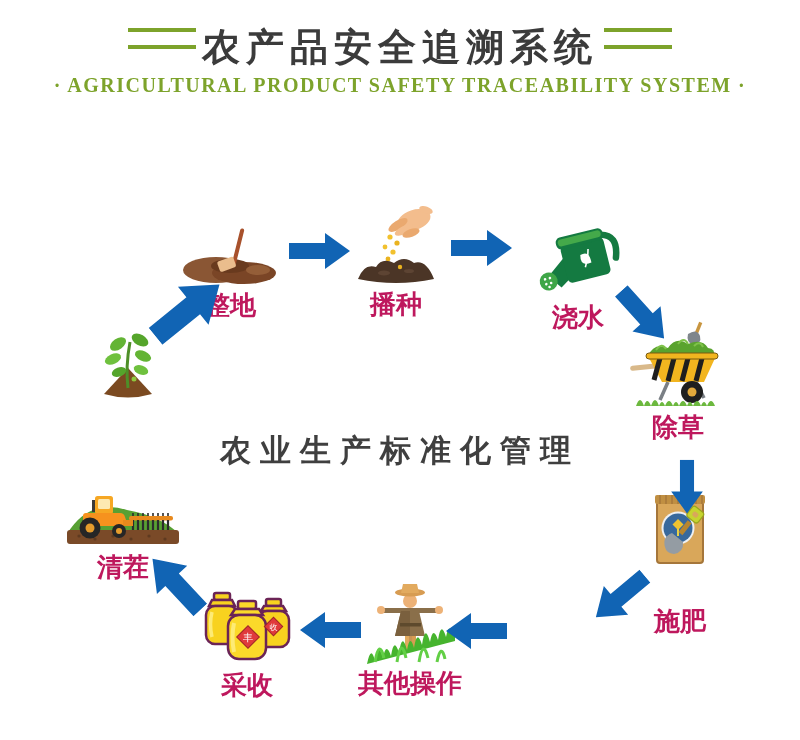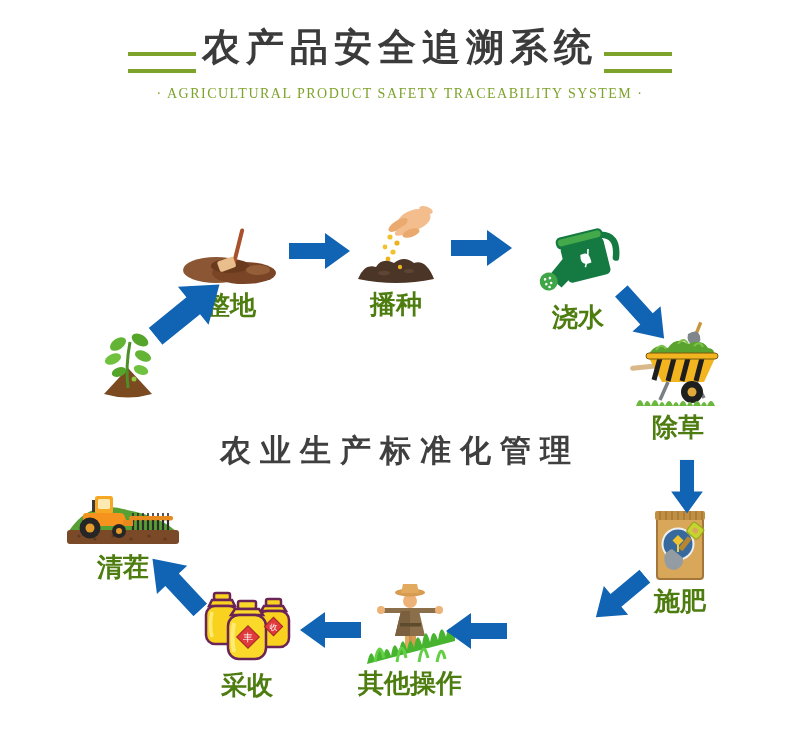--- a/index.html
+++ b/index.html
@@ -1,33 +1,33 @@
 <!DOCTYPE html>
 <html><head>
 <meta charset="utf-8">
 <style>
   html,body{margin:0;padding:0;background:#ffffff;}
   .page{position:relative;width:800px;height:740px;background:#fff;overflow:hidden;
         font-family:"Liberation Sans","DejaVu Sans",sans-serif;}
   
   .header{position:absolute;top:22px;left:0;width:800px;text-align:center;}
-  .title-row{display:flex;align-items:flex-end;justify-content:center;gap:6px;}
+  .title-row{display:flex;align-items:flex-start;justify-content:center;gap:6px;}
   .deco{width:68px;height:13px;border-top:4px solid #7da32b;border-bottom:4px solid #7da32b;margin-top:6px;}
   .main-title{font-family:"Liberation Serif","DejaVu Serif",serif;font-size:38px;font-weight:700;
               color:#3b3b3b;letter-spacing:6px;white-space:nowrap;}
-  .sub-title{margin-top:13px;font-family:"Liberation Serif","DejaVu Serif",serif;font-size:14px;
-             font-weight:400;color:#7da32b;letter-spacing:1.5px;white-space:nowrap;}
+  .sub-title{margin-top:1px;font-family:"Liberation Serif","DejaVu Serif",serif;font-size:20px;
+             font-weight:700;color:#7da32b;letter-spacing:1.5px;white-space:nowrap;}
   
   .intro{position:absolute;left:64px;top:126px;width:690px;font-size:21px;line-height:38px;
          color:#2b2b2b;font-weight:500;}
   .intro div{display:block;}
   
   .step{position:absolute;display:flex;flex-direction:column;align-items:center;}
   .step-label{margin-top:2px;font-family:"Liberation Serif","DejaVu Serif",serif;
-              font-size:26px;font-weight:700;color:#4d7c0f;white-space:nowrap;}
+              font-size:26px;font-weight:700;color:#be185d;white-space:nowrap;}
   .center-label{position:absolute;left:212px;top:430px;width:376px;text-align:center;
                 font-size:31px;font-weight:700;color:#3f3f3f;letter-spacing:9px;white-space:nowrap;}
   .arrow{position:absolute;width:62px;height:38px;}
   .arrow svg{display:block;}
 </style>
 </head>
 <body>
 
 <div class="page">
 
@@ -121,21 +121,21 @@
       <path d="M30 40 l-6 22 M44 40 l-6 23 M58 40 l-6 23 M72 40 l-6 23" stroke="#1e1e1e" stroke-width="5"></path>
       <rect x="16" y="35" width="72" height="6" rx="3" fill="#f2b51f" stroke="#7a5a10" stroke-width="1"></rect>
       <path d="M38 64 L30 82 M66 64 L74 80" stroke="#7a7f85" stroke-width="3.5"></path>
       <circle cx="62" cy="74" r="11" fill="#1f1f1f"></circle>
         <circle cx="62" cy="74" r="4.5" fill="#e2a93c"></circle>
       <path d="M6 88 q4 -12 8 0 q3 -10 7 0 q4 -12 8 0 q3 -8 6 0 q4 -10 8 0 q3 -8 6 0 q4 -10 8 0 q3 -8 6 0 q4 -10 8 0 q3 -8 6 0 q4 -10 8 0 z" fill="#6cb83e"></path>
     </svg>
     <div class="step-label">除草</div>
   </div>
 
-  <div class="step" style="left:622px;top:510px;width:116px;">
+  <div class="step" style="left:622px;top:494px;width:116px;gap:36px;">
     <svg width="60" height="72" viewBox="0 0 60 72">
       <rect x="7" y="7" width="46" height="62" rx="3" fill="#d9a75a" stroke="#a5763a" stroke-width="2"></rect>
       <rect x="5" y="1" width="50" height="9" rx="2" fill="#c08f42"></rect>
       <path d="M10 1 v9 M16 1 v9 M22 1 v9 M28 1 v9 M34 1 v9 M40 1 v9 M46 1 v9 M52 1 v9" stroke="#a5763a" stroke-width="1.4"></path>
       <circle cx="28" cy="34" r="16.5" fill="#eef0f2"></circle>
       <circle cx="28" cy="34" r="14.5" fill="#38699c"></circle>
       <path d="M28 42 v-9" stroke="#e8d44a" stroke-width="2"></path>
       <path d="M28 25 l5.5 5.5 L28 36 l-5.5 -5.5 Z" fill="#efc32f"></path>
       <g transform="rotate(38 45 21)">
         <rect x="38" y="14" width="14" height="13" rx="3" fill="#c6d42f" stroke="#9aa51e" stroke-width="1.2"></rect>

